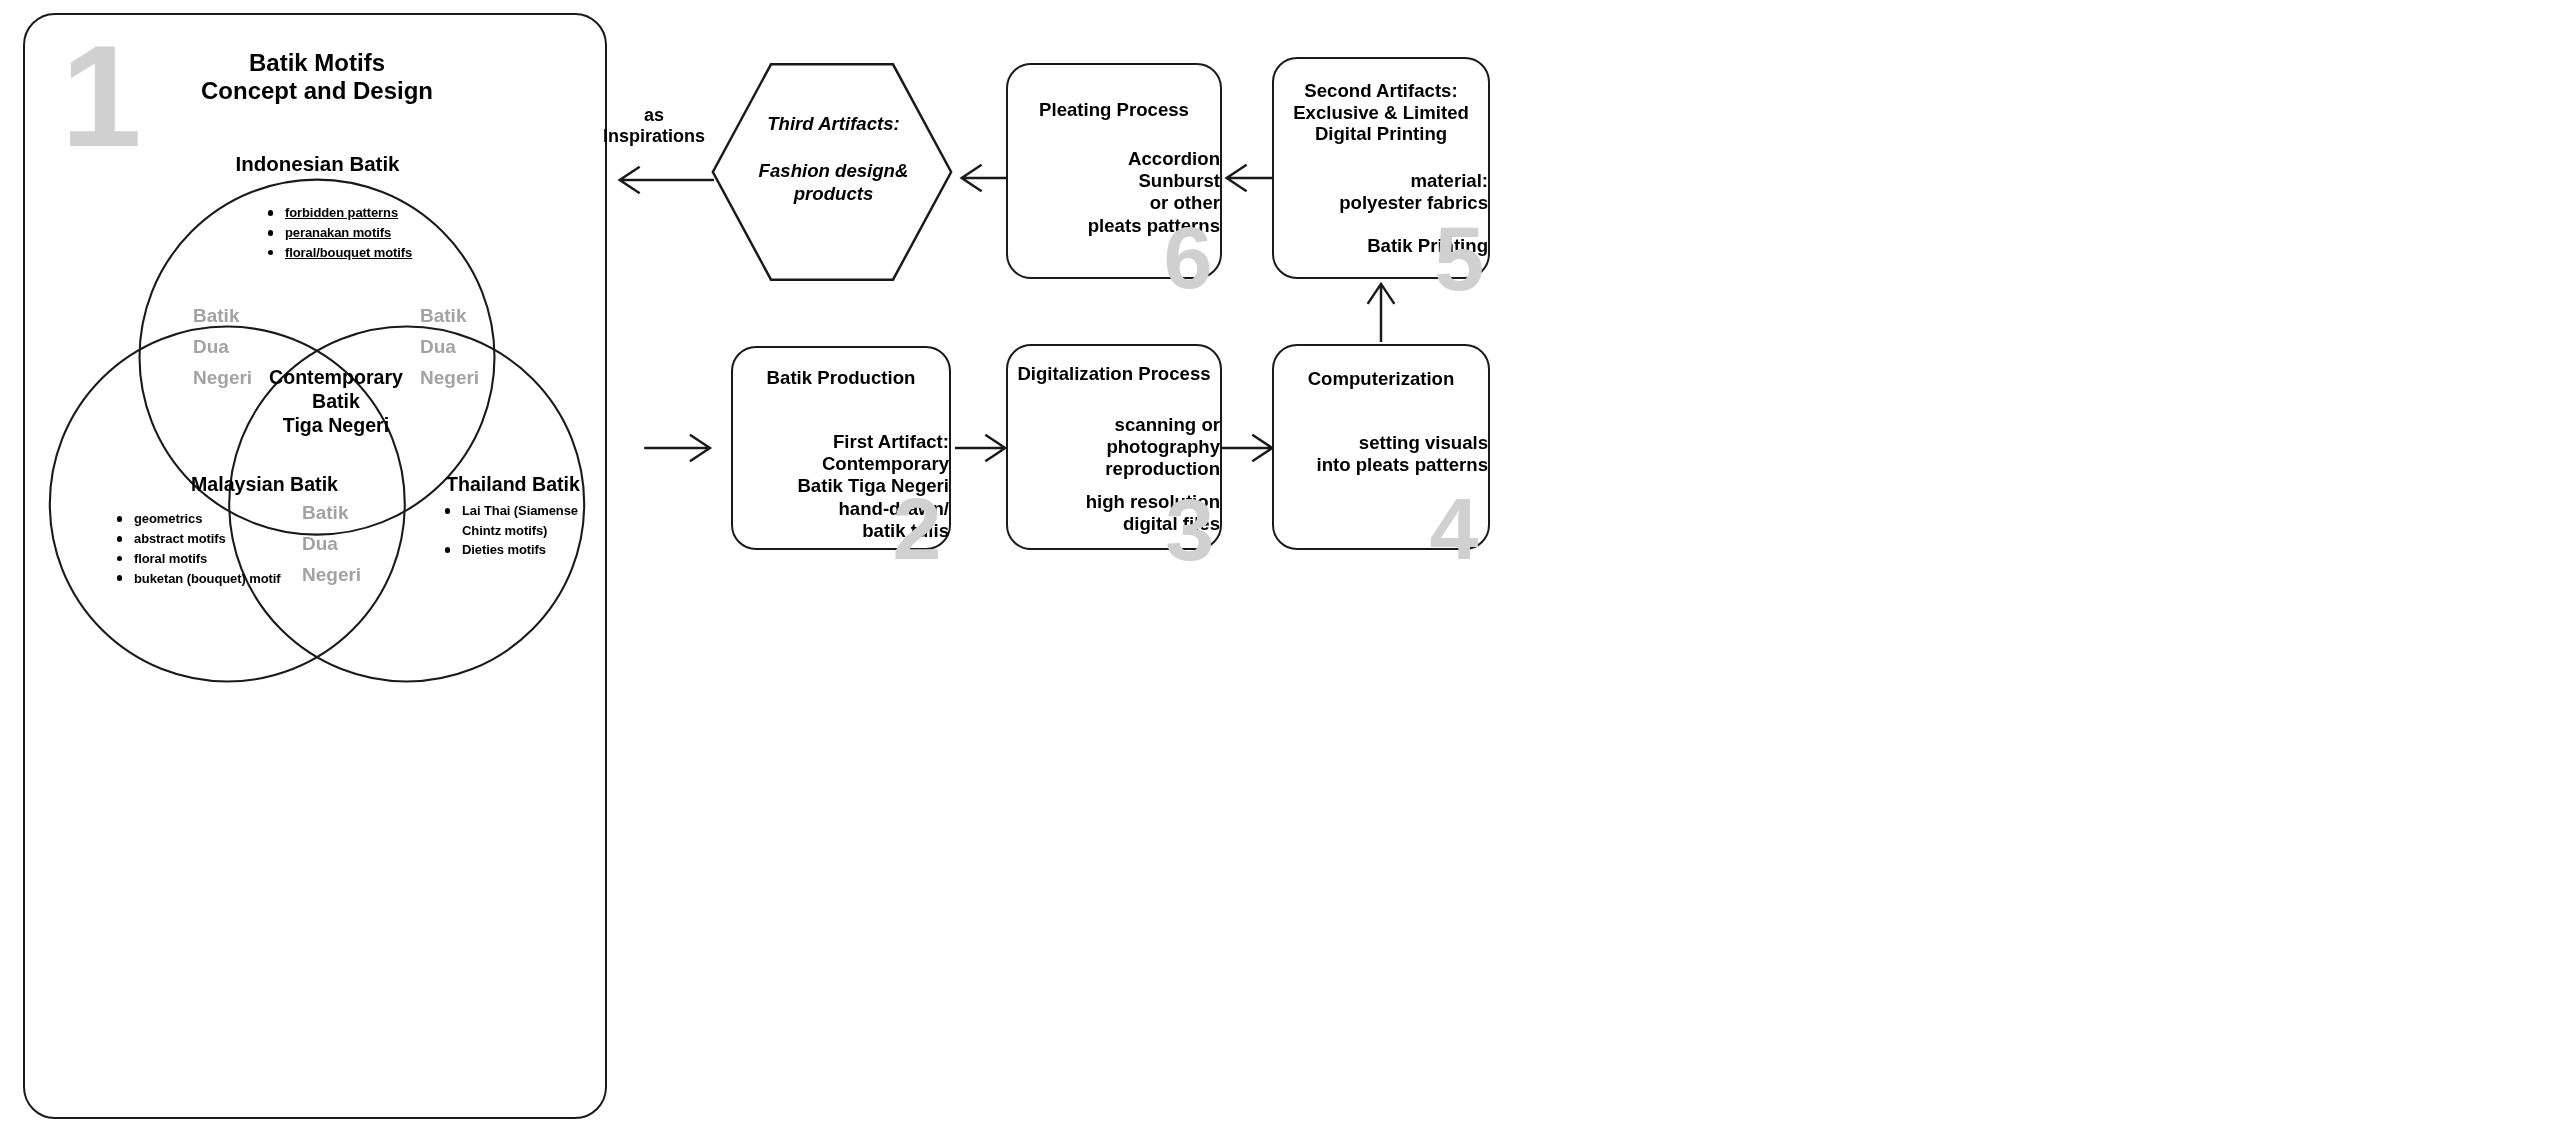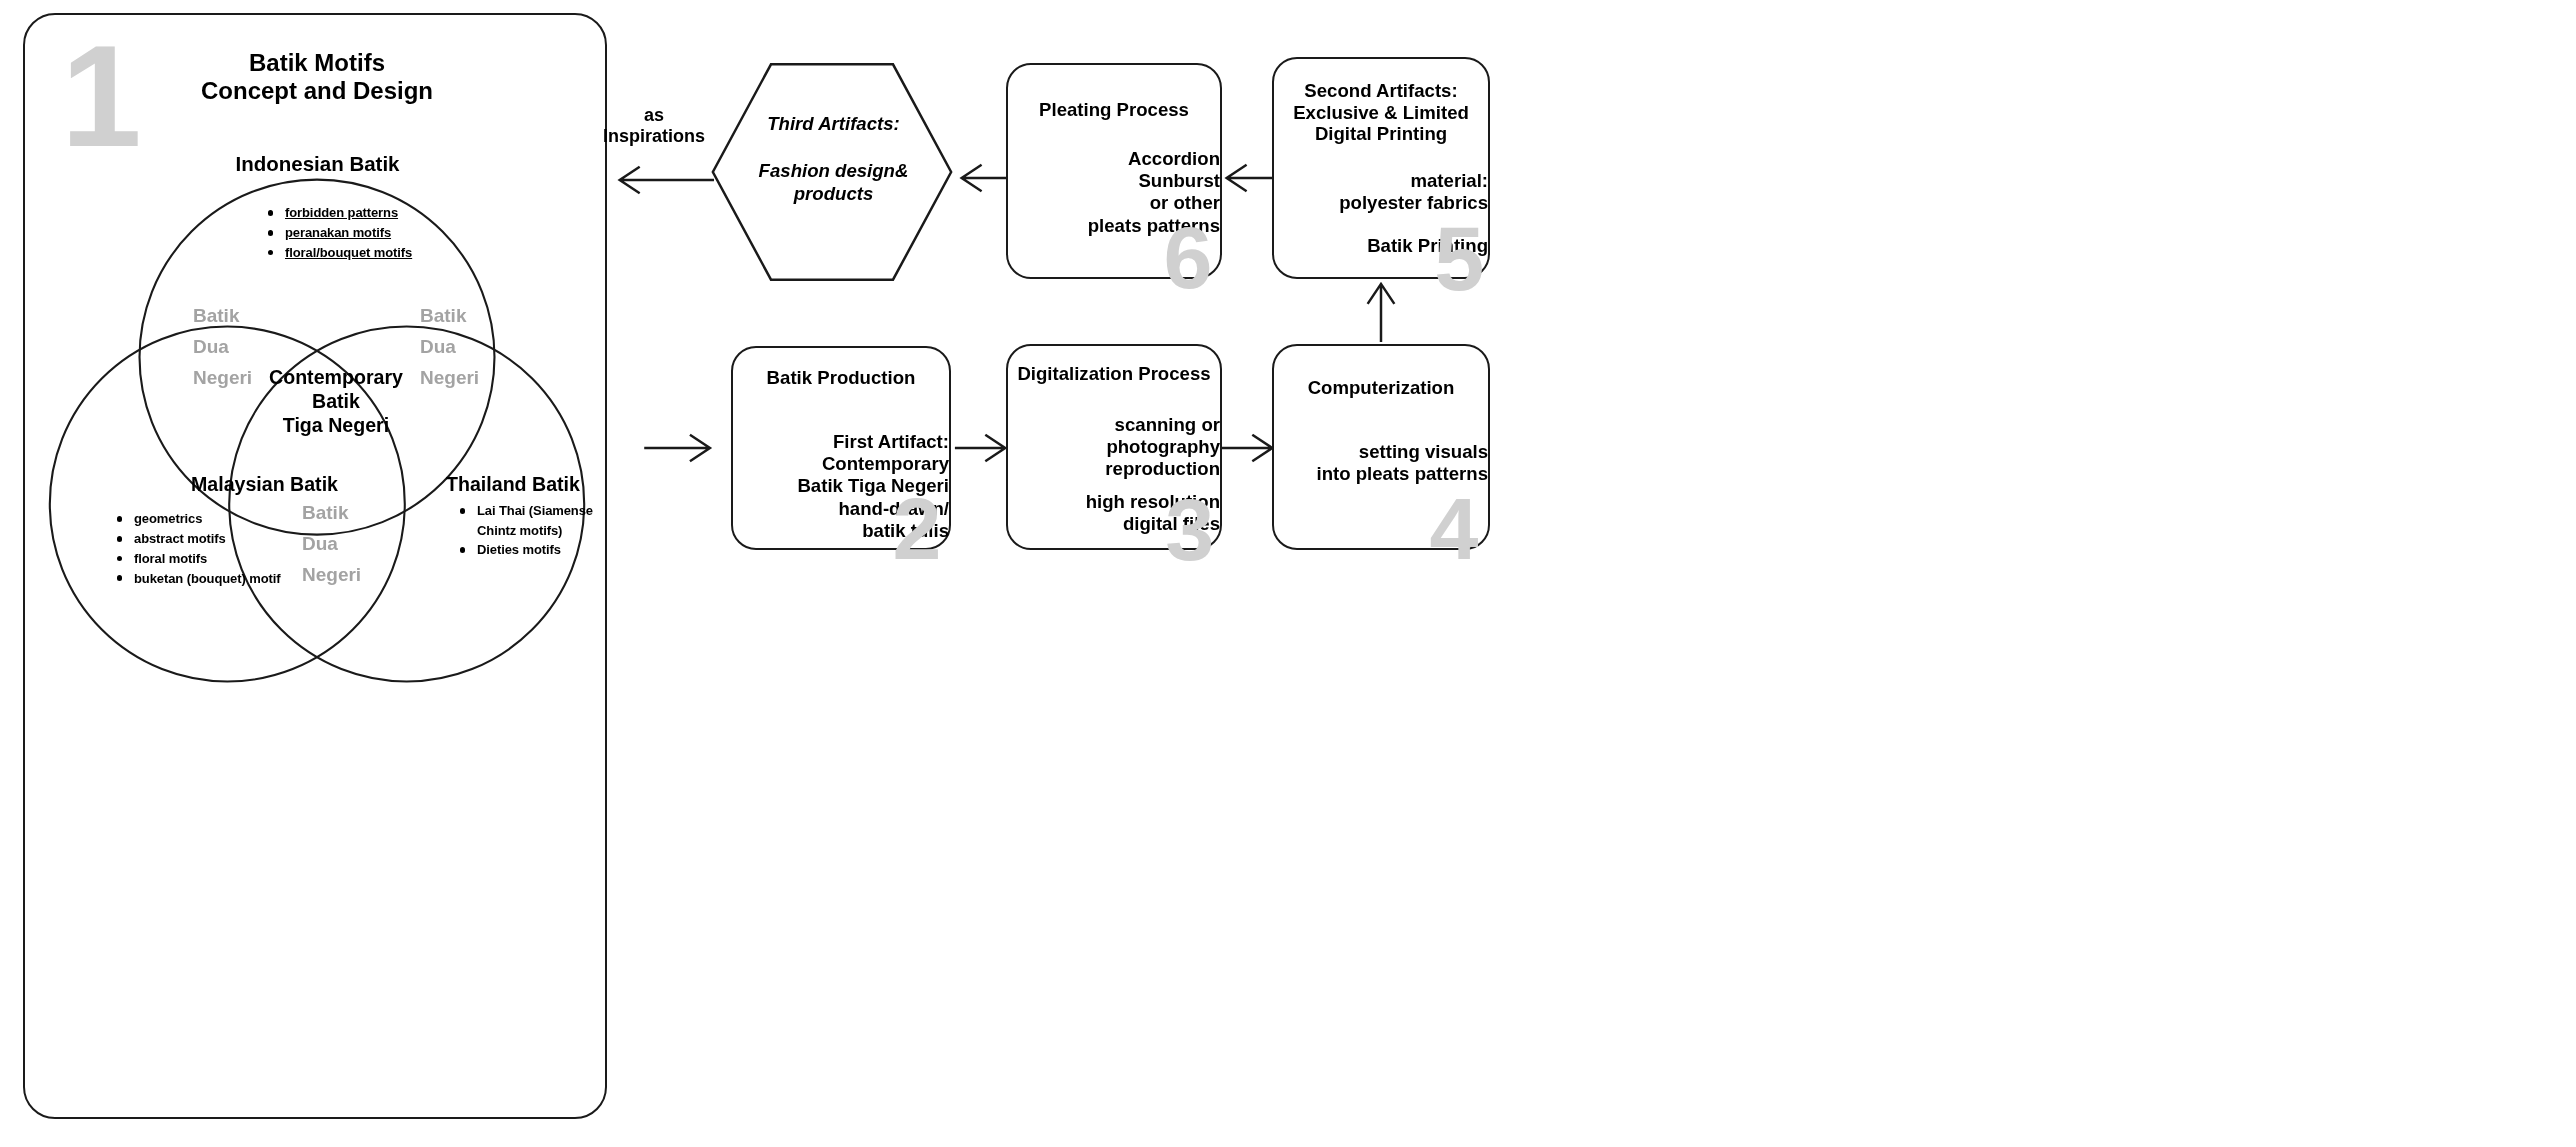--- a/index.html
+++ b/index.html
@@ -41,21 +41,21 @@
     content:"";position:absolute;left:3.8px;top:6.7px;width:5.7px;height:5.7px;
     border-radius:50%;background:#000;
   }
 
   #lbl-indo{left:160px;top:137px;width:265px;font-size:20.5px;}
   #lst-indo{position:absolute;left:239px;top:188px;width:229px;text-decoration:underline;}
   #lbl-contemp{left:225px;top:351px;width:172px;font-size:19.6px;line-height:1.22;}
   #lbl-mal{left:59px;top:458px;width:254px;font-size:19.6px;text-align:right;}
   #lst-mal{position:absolute;left:88px;top:494px;width:267px;}
   #lbl-thai{left:399px;top:458px;width:178px;font-size:19.6px;}
-  #lst-thai{position:absolute;left:431px;top:486px;width:167px;}
+  #lst-thai{position:absolute;left:416px;top:486px;width:167px;}
   #lst-thai li{font-size:13px;line-height:1.5;}
   #g-tl{left:168px;top:286px;width:86px;font-size:19px;}
   #g-tr{left:395px;top:286px;width:86px;font-size:19px;}
   #g-b{left:277px;top:483px;width:86px;font-size:19px;}
 
   
   #box2{left:731px;top:346px;width:220px;height:204px;}
   #box3{left:1006px;top:344px;width:216px;height:206px;}
   #box4{left:1272px;top:344px;width:218px;height:206px;}
   #box5{left:1272px;top:57px;width:218px;height:222px;}
@@ -246,21 +246,21 @@
       <div>digital files</div>
     </div>
   </div>
 
   <svg class="arrowsvg" style="left:1220px;top:428px;width:57px;height:40px" viewBox="0 0 60 42">
     <path d="M2 21 L54 21 M34 7 L55 21 L34 35" fill="none" stroke="#1a1a1a" stroke-width="2.6"></path>
   </svg>
 
   <div class="rbox" id="box4">
     <div class="stepnum" id="n4">4</div>
-    <div class="bxtitle" style="margin-top:31px;font-size:18.6px">Computerization</div>
+    <div class="bxtitle" style="margin-top:22px;font-size:18.6px">Computerization</div>
     <div class="bxbody" style="margin-top:42px;font-size:18.6px">
       <div>setting visuals</div>
       <div>into pleats patterns</div>
     </div>
   </div>
 
 </div>
 
 
 </body></html>

